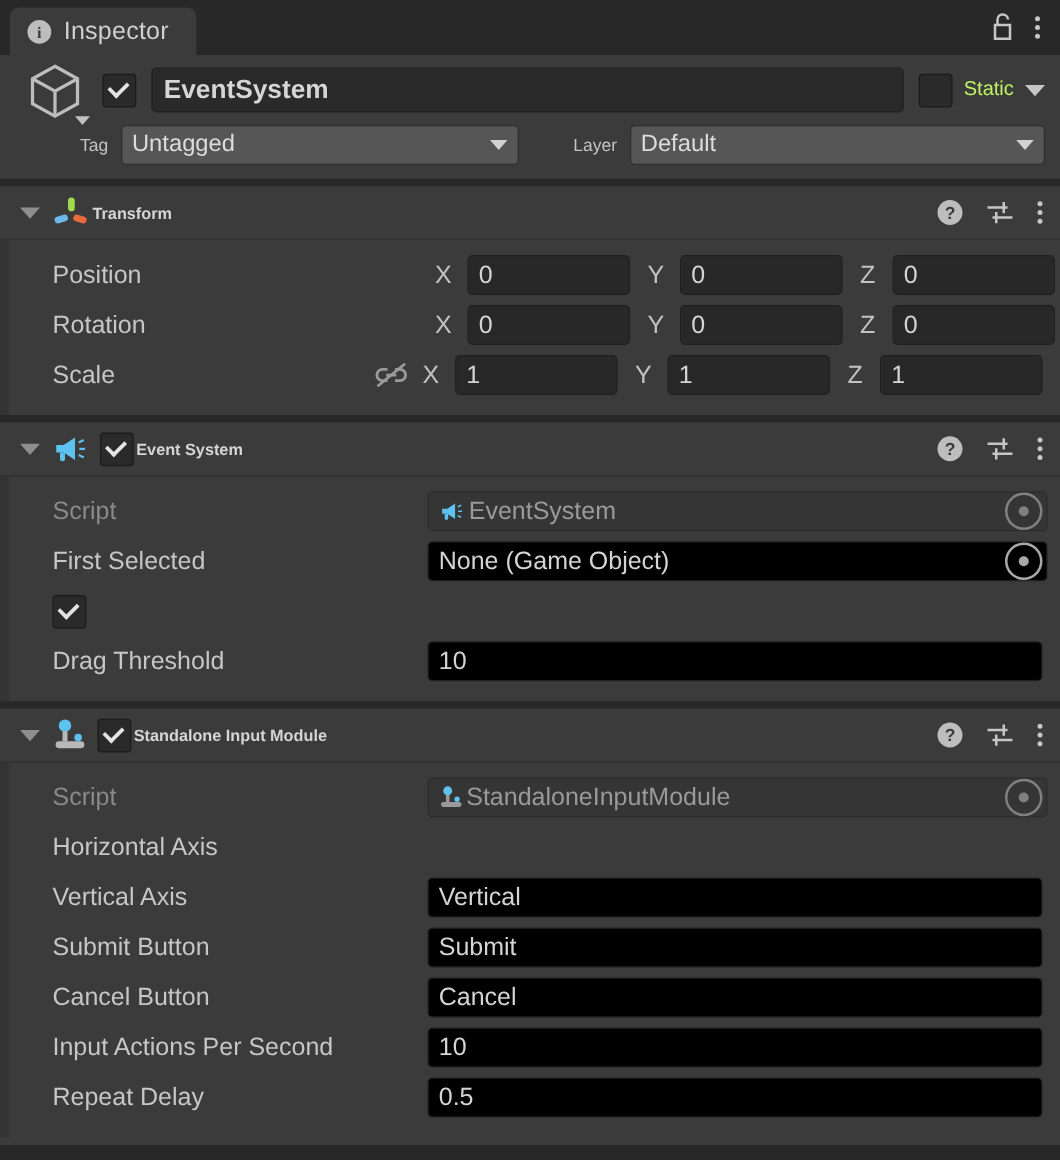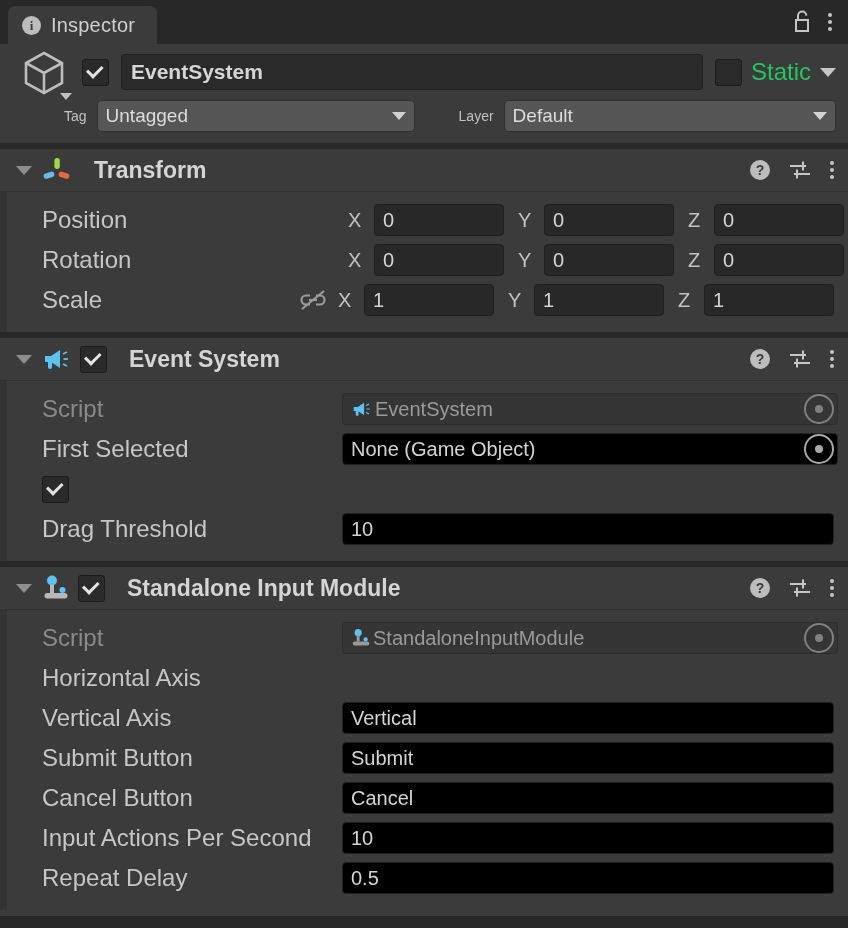--- a/index.html
+++ b/index.html
@@ -132,21 +132,21 @@
     font-size: 21px;
     font-weight: bold;
     color: #d6d6d6;
     overflow: hidden;
     white-space: nowrap;
   }
   .static-wrap {
     display: flex; align-items: center; gap: 9px;
     margin-left: 12px;
   }
-  .static-label { font-size: 24px; color: #22c55e; text-align: right; }
+  .static-label { font-size: 16px; color: #bef264; text-align: right; }
   .caret-down {
     width: 0; height: 0;
     border-left: 8px solid transparent;
     border-right: 8px solid transparent;
     border-top: 9px solid #c6c6c6;
     cursor: pointer;
   }
 
   .go-row2 {
     display: flex;
@@ -193,24 +193,24 @@
   .foldout {
     width: 0; height: 0;
     border-left: 8px solid transparent;
     border-right: 8px solid transparent;
     border-top: 9px solid #8e8e8e;
     margin: 0 10px 0 6px;
     cursor: pointer;
     flex: none;
   }
   .comp-title {
-    font-size: 23px;
+    font-size: 13px;
     font-weight: bold;
     color: #d5d5d5;
-    margin-left: 22px;
+    margin-left: 2px;
     white-space: nowrap;
   }
   .comp-header-icons {
     margin-left: auto;
     display: flex;
     align-items: center;
     gap: 18px;
   }
   .comp-body {
     padding: 8px 14px 12px 0;
@@ -226,21 +226,21 @@
 
   
   .prow {
     display: flex;
     align-items: center;
     height: 40px;
     padding-left: 42px;
   }
   .plabel {
     width: 300px;
-    font-size: 24px;
+    font-size: 20px;
     color: #c6c6c6;
     flex: none;
     white-space: nowrap;
   }
   .plabel.dim { color: #8a8a8a; }
   .field {
     flex: 1;
     height: 32px;
     background: #000000;
     border: 1px solid #202020;

